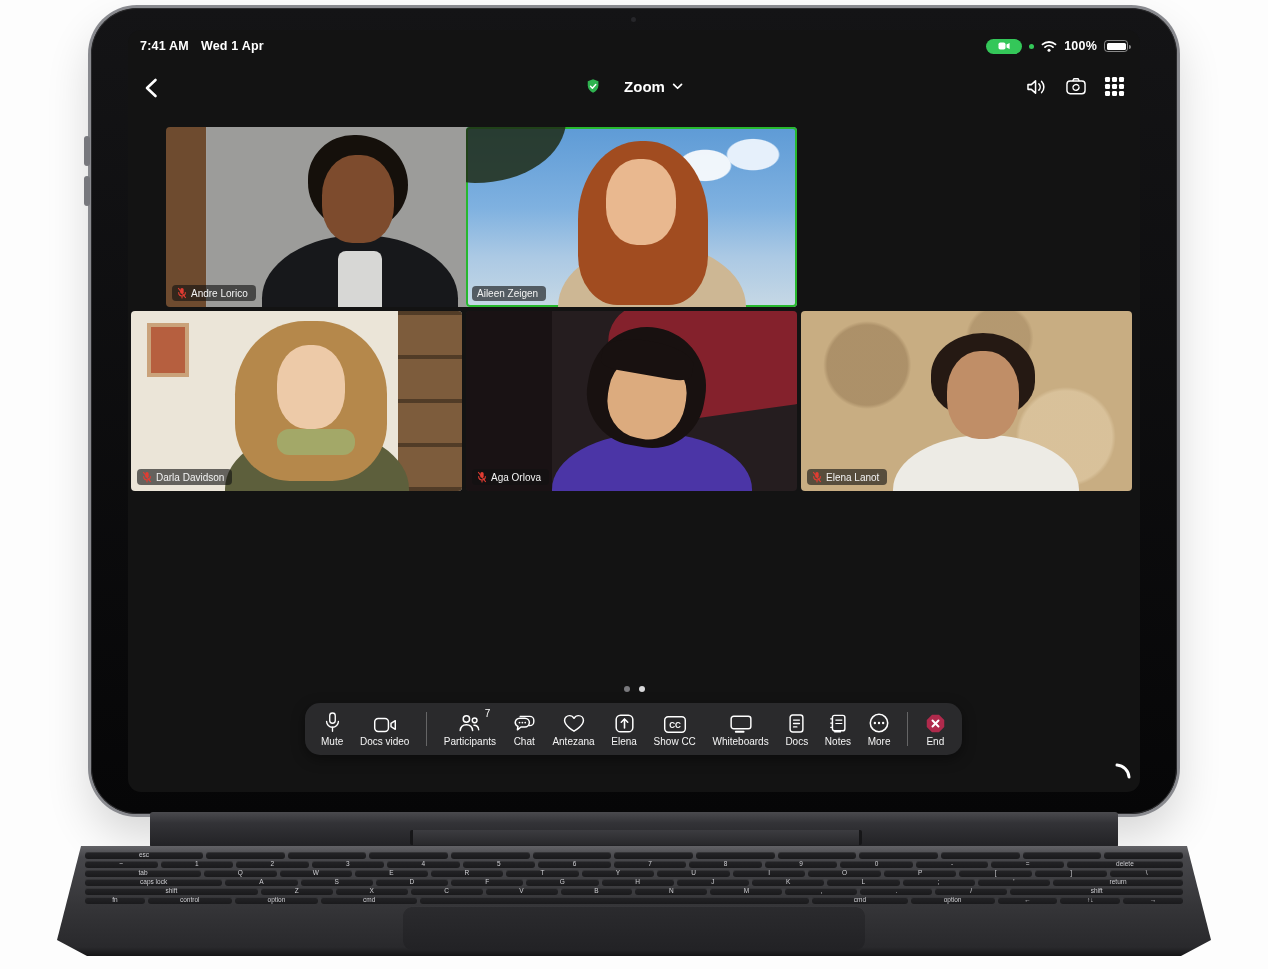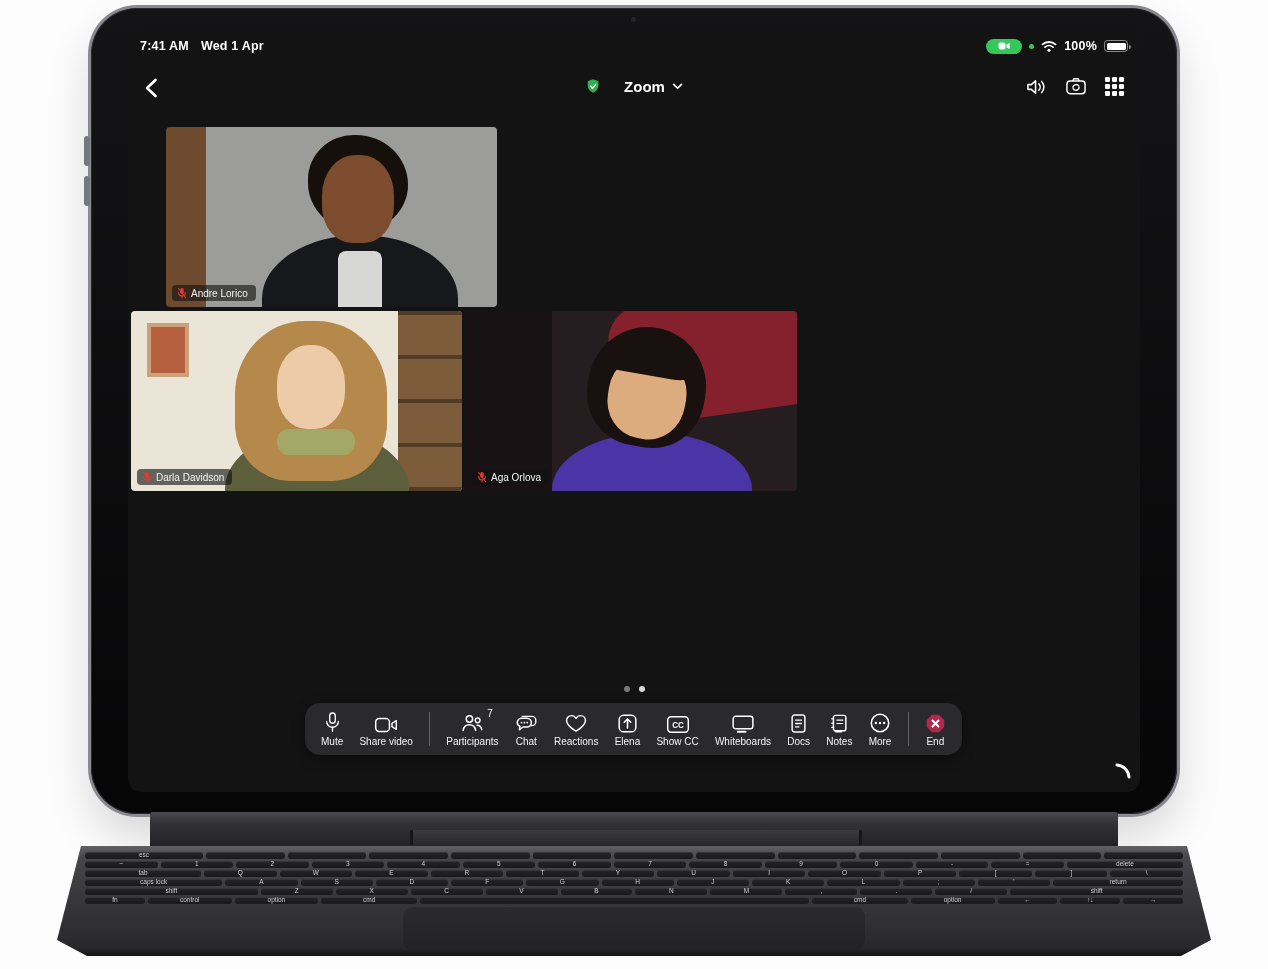--- a/index.html
+++ b/index.html
@@ -253,20 +253,31 @@
           </div>
         <span class="name-tag">
           <svg class="mic-muted" width="10" height="12" viewBox="0 0 12 14">
               <rect x="4" y="1" width="4" height="7" rx="2" fill="#e23c32"></rect>
               <path d="M2 6.5a4 4 0 0 0 8 0M6 10.5v2.5" stroke="#e23c32" stroke-width="1.3" fill="none" stroke-linecap="round"></path>
               <line x1="1.5" y1="1" x2="10.5" y2="13" stroke="#e23c32" stroke-width="1.4"></line>
             </svg>
           <span>Andre Lorico</span>
         </span>
       </div>
+      <div class="tile t2 active-speaker">
+        <div class="person">
+            <div class="torso"></div>
+            <div class="hair"></div>
+            <div class="head"></div>
+          </div>
+        <span class="name-tag">
+
+          <span>Aileen Zeigen</span>
+        </span>
+      </div>
       <div class="tile t4">
         <div class="person">
             <div class="torso"></div>
             <div class="scarf"></div>
             <div class="hair"></div>
             <div class="head"></div>
           </div>
         <span class="name-tag">
           <svg class="mic-muted" width="10" height="12" viewBox="0 0 12 14">
               <rect x="4" y="1" width="4" height="7" rx="2" fill="#e23c32"></rect>
@@ -285,20 +296,35 @@
           </div>
         <span class="name-tag">
           <svg class="mic-muted" width="10" height="12" viewBox="0 0 12 14">
               <rect x="4" y="1" width="4" height="7" rx="2" fill="#e23c32"></rect>
               <path d="M2 6.5a4 4 0 0 0 8 0M6 10.5v2.5" stroke="#e23c32" stroke-width="1.3" fill="none" stroke-linecap="round"></path>
               <line x1="1.5" y1="1" x2="10.5" y2="13" stroke="#e23c32" stroke-width="1.4"></line>
             </svg>
           <span>Aga Orlova</span>
         </span>
       </div>
+      <div class="tile t6">
+        <div class="person">
+            <div class="torso"></div>
+            <div class="hair"></div>
+            <div class="head"></div>
+          </div>
+        <span class="name-tag">
+          <svg class="mic-muted" width="10" height="12" viewBox="0 0 12 14">
+              <rect x="4" y="1" width="4" height="7" rx="2" fill="#e23c32"></rect>
+              <path d="M2 6.5a4 4 0 0 0 8 0M6 10.5v2.5" stroke="#e23c32" stroke-width="1.3" fill="none" stroke-linecap="round"></path>
+              <line x1="1.5" y1="1" x2="10.5" y2="13" stroke="#e23c32" stroke-width="1.4"></line>
+            </svg>
+          <span>Elena Lanot</span>
+        </span>
+      </div>
 
       <div class="dots">
         <span class="dot"></span>
         <span class="dot active"></span>
       </div>
 
       <div class="toolbar">
         <div class="tb-item">
           <span class="tb-ico">
               <svg width="19" height="23" viewBox="0 0 24 28">
@@ -309,21 +335,21 @@
             </span>
           <span class="tb-label">Mute</span>
         </div>
         <div class="tb-item">
           <span class="tb-ico">
               <svg width="24" height="18" viewBox="0 0 28 20">
                 <rect x="2" y="2.5" width="16" height="15" rx="4" stroke="#fff" stroke-width="1.7" fill="none"></rect>
                 <path d="M21 8l5-3v10l-5-3z" stroke="#fff" stroke-width="1.7" fill="none" stroke-linejoin="round"></path>
               </svg>
             </span>
-          <span class="tb-label">Share video</span>
+          <span class="tb-label">Docs video</span>
         </div>
         <div class="tb-sep"></div>
         <div class="tb-item">
           <span class="tb-ico">
             <svg width="23" height="22" viewBox="0 0 26 24">
                 <circle cx="9.5" cy="7.5" r="3.6" stroke="#fff" stroke-width="1.7" fill="none"></circle>
                 <path d="M2.5 20.5c.4-4.4 3.4-6.6 7-6.6s6.6 2.2 7 6.6" stroke="#fff" stroke-width="1.7" fill="none" stroke-linecap="round"></path>
                 <circle cx="18.8" cy="9" r="2.7" stroke="#fff" stroke-width="1.6" fill="none"></circle>
                 <path d="M18 14.6c2.9 0 5 1.7 5.4 5" stroke="#fff" stroke-width="1.6" fill="none" stroke-linecap="round"></path>
               </svg>
@@ -342,21 +368,21 @@
               </svg>
             </span>
           <span class="tb-label">Chat</span>
         </div>
         <div class="tb-item">
           <span class="tb-ico">
               <svg width="24" height="21" viewBox="0 0 28 24">
                 <path d="M14 21S3 14.8 3 8.6C3 5.2 5.6 2.8 8.7 2.8c2.2 0 4.2 1.2 5.3 3.1 1.1-1.9 3.1-3.1 5.3-3.1 3.1 0 5.7 2.4 5.7 5.8C25 14.8 14 21 14 21z" stroke="#fff" stroke-width="1.7" fill="none" stroke-linejoin="round"></path>
               </svg>
             </span>
-          <span class="tb-label">Reactions</span>
+          <span class="tb-label">Antezana</span>
         </div>
         <div class="tb-item">
           <span class="tb-ico">
               <svg width="21" height="21" viewBox="0 0 24 24">
                 <rect x="2.5" y="2.5" width="19" height="19" rx="5" stroke="#fff" stroke-width="1.7" fill="none"></rect>
                 <line x1="12" y1="17" x2="12" y2="7.5" stroke="#fff" stroke-width="1.8" stroke-linecap="round"></line>
                 <polyline points="8.3,10.5 12,6.8 15.7,10.5" stroke="#fff" stroke-width="1.8" fill="none" stroke-linecap="round" stroke-linejoin="round"></polyline>
               </svg>
             </span>
           <span class="tb-label">Elena</span>

